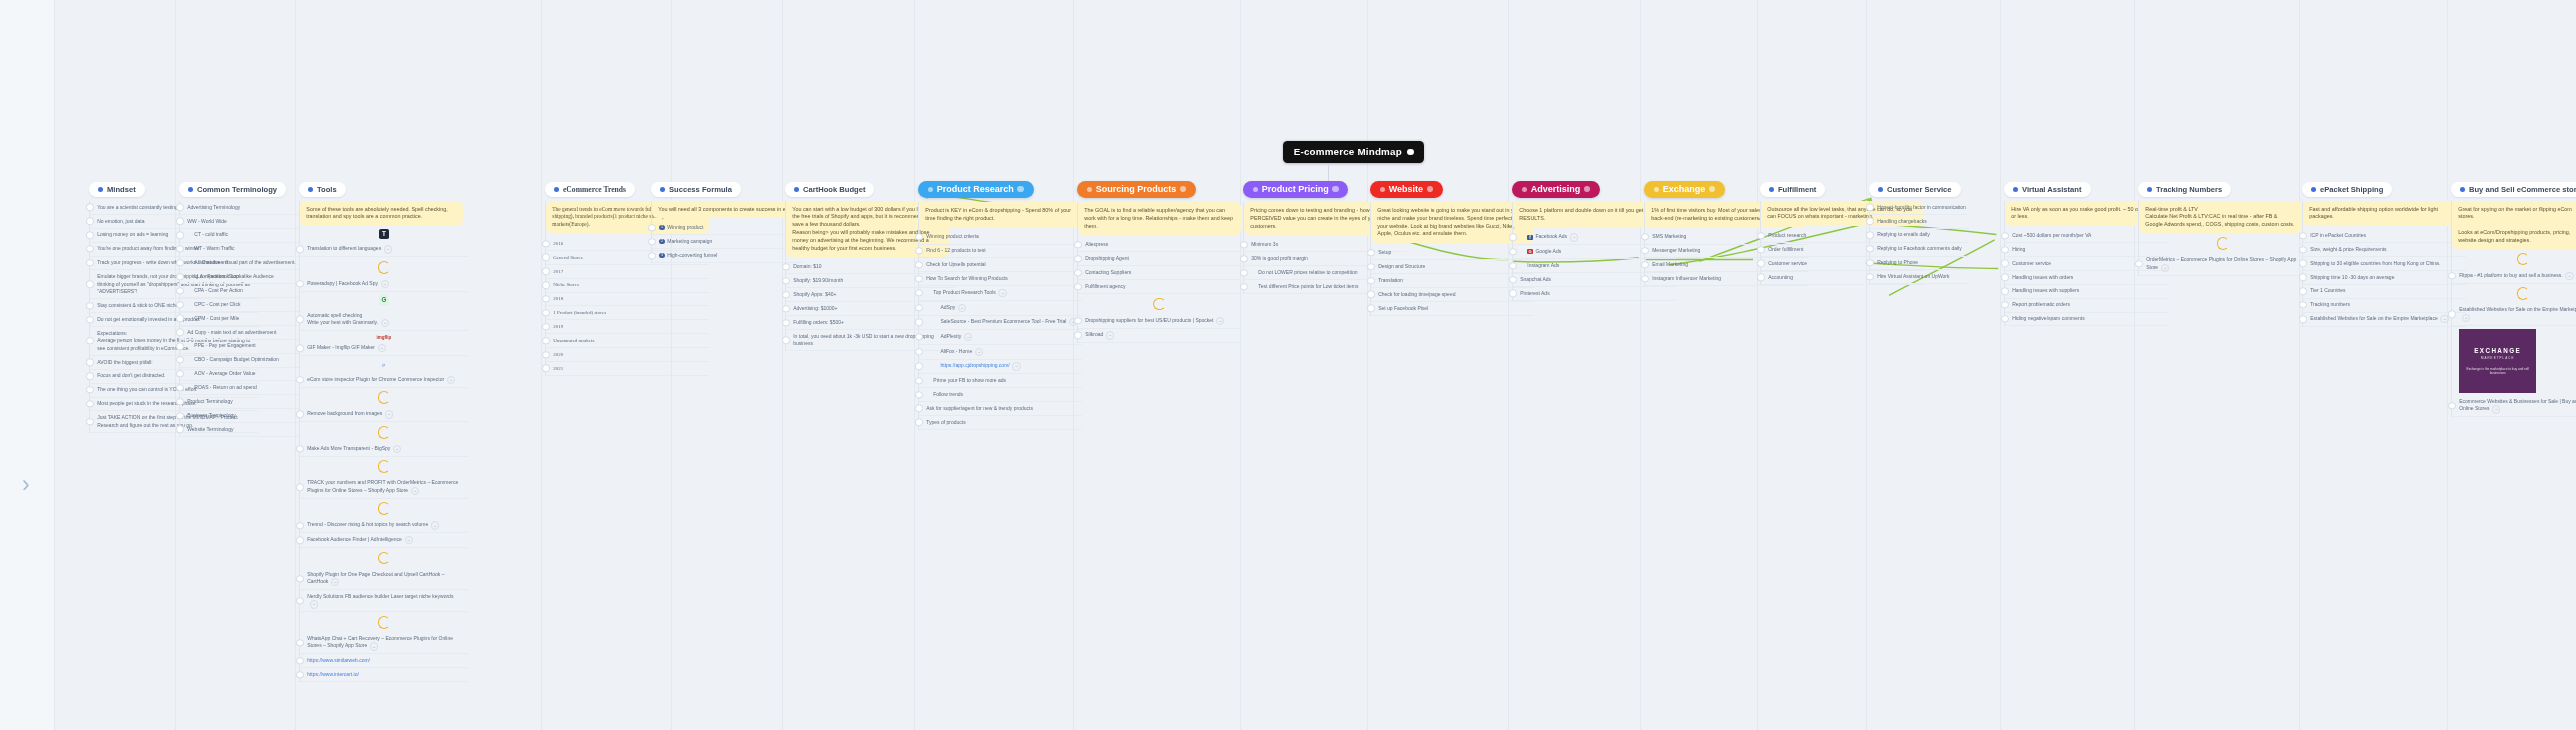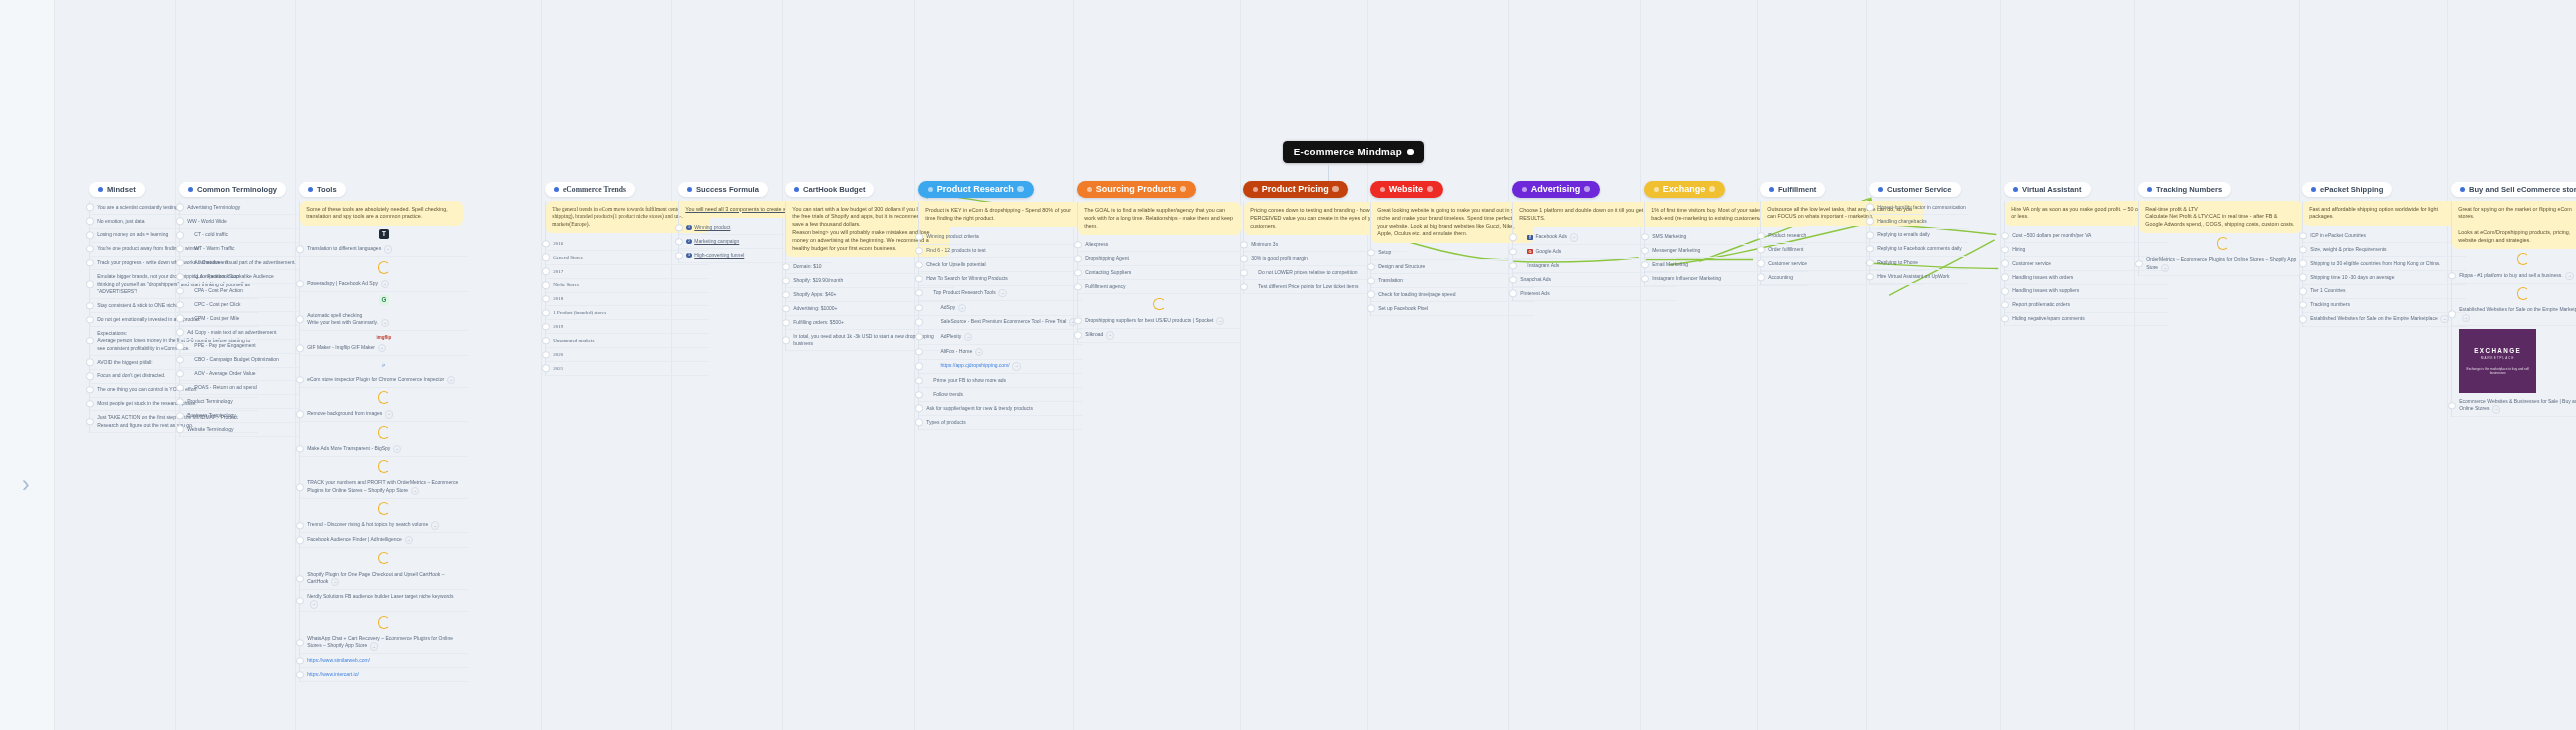--- a/index.html
+++ b/index.html
@@ -198,21 +198,21 @@
           <div class="item"><span class="knob"></span><span style="white-space: pre-line;">General Stores</span></div>
           <div class="item"><span class="knob"></span><span style="white-space: pre-line;">2017</span></div>
           <div class="item"><span class="knob"></span><span style="white-space: pre-line;">Niche Stores</span></div>
           <div class="item"><span class="knob"></span><span style="white-space: pre-line;">2018</span></div>
           <div class="item"><span class="knob"></span><span style="white-space: pre-line;">1 Product (branded) stores</span></div>
           <div class="item"><span class="knob"></span><span style="white-space: pre-line;">2019</span></div>
           <div class="item"><span class="knob"></span><span style="white-space: pre-line;">Unsaturated markets</span></div>
           <div class="item"><span class="knob"></span><span style="white-space: pre-line;">2020</span></div>
           <div class="item"><span class="knob"></span><span style="white-space: pre-line;">2021</span></div>
         </div></div>
-      <div class="col" style="left: 678px; text-decoration: underline;"><div class="col-head plain">
+      <div class="col" style="left: 651px;"><div class="col-head plain">
           <span class="bullet"></span>
           <span>Success Formula</span>
         </div><div class="col-body">
           <div class="note" style="white-space: pre-line;">You will need all 3 components to create success in ecom.</div>
           <div class="item"><span class="knob"></span><span class="numdot">1</span><span style="white-space: pre-line;">Winning product</span></div>
           <div class="item"><span class="knob"></span><span class="numdot">2</span><span style="white-space: pre-line;">Marketing campaign</span></div>
           <div class="item"><span class="knob"></span><span class="numdot">3</span><span style="white-space: pre-line;">High-converting funnel</span></div>
         </div></div>
       <div class="col" style="left: 785px;"><div class="col-head plain">
           <span class="bullet"></span>
@@ -255,21 +255,21 @@
         </div><div class="col-body">
           <div class="note" style="white-space: pre-line;">The GOAL is to find a reliable supplier/agency that you can work with for a long time. Relationships - make them and keep them.</div>
           <div class="item"><span class="knob"></span><span style="white-space: pre-line;">Aliexpress</span></div>
           <div class="item"><span class="knob"></span><span style="white-space: pre-line;">Dropshipping Agent</span></div>
           <div class="item"><span class="knob"></span><span style="white-space: pre-line;">Contacting Suppliers</span></div>
           <div class="item"><span class="knob"></span><span style="white-space: pre-line;">Fulfillment agency</span></div>
           <div class="thumb"></div>
           <div class="item"><span class="knob"></span><span style="white-space: pre-line;">Dropshipping suppliers for best US/EU products | Spocket</span><span class="arrowbtn">→</span></div>
           <div class="item"><span class="knob"></span><span style="white-space: pre-line;">Silkroad</span><span class="arrowbtn">→</span></div>
         </div></div>
-      <div class="col" style="left: 1243px;"><div class="col-head pill" style="background: #c2410c;">
+      <div class="col" style="left: 1243px;"><div class="col-head pill" style="background: #8b5cf6;">
           <span class="bullet"></span>
           <span>Product Pricing</span>
           <span class="tail"></span>
         </div><div class="col-body">
           <div class="note" style="white-space: pre-line;">Pricing comes down to testing and branding - how much of PERCEIVED value you can create in the eyes of your customers.</div>
           <div class="item"><span class="knob"></span><span style="white-space: pre-line;">Minimum 3x</span></div>
           <div class="item"><span class="knob"></span><span style="white-space: pre-line;">30% is good profit margin</span></div>
           <div class="item lvl2"><span class="knob"></span><span style="white-space: pre-line;">Do not LOWER prices relative to competition</span></div>
           <div class="item lvl2"><span class="knob"></span><span style="white-space: pre-line;">Test different Price points for Low ticket items</span></div>
         </div></div>
@@ -278,21 +278,21 @@
           <span>Website</span>
           <span class="tail"></span>
         </div><div class="col-body">
           <div class="note" style="white-space: pre-line;">Great looking website is going to make you stand out in your niche and make your brand timeless. Spend time perfecting your website. Look at big brand websites like Gucci, Nike, Apple, Oculus etc. and emulate them.</div>
           <div class="item"><span class="knob"></span><span style="white-space: pre-line;">Setup</span></div>
           <div class="item"><span class="knob"></span><span style="white-space: pre-line;">Design and Structure</span></div>
           <div class="item"><span class="knob"></span><span style="white-space: pre-line;">Translation</span></div>
           <div class="item"><span class="knob"></span><span style="white-space: pre-line;">Check for loading time/page speed</span></div>
           <div class="item"><span class="knob"></span><span style="white-space: pre-line;">Set up Facebook Pixel</span></div>
         </div></div>
-      <div class="col" style="left: 1512px;"><div class="col-head pill" style="background: #6d28d9;">
+      <div class="col" style="left: 1512px;"><div class="col-head pill" style="background: #be185d;">
           <span class="bullet"></span>
           <span>Advertising</span>
           <span class="tail"></span>
         </div><div class="col-body">
           <div class="note" style="white-space: pre-line;">Choose 1 platform and double down on it till you get RESULTS.</div>
           <div class="item lvl2"><span class="knob"></span><span class="fbicon">f</span><span style="white-space: pre-line;">Facebook Ads</span><span class="arrowbtn">→</span></div>
           <div class="item lvl2"><span class="knob"></span><span class="gicon">G</span><span style="white-space: pre-line;">Google Ads</span></div>
           <div class="item lvl2"><span class="knob"></span><span style="white-space: pre-line;">Instagram Ads</span></div>
           <div class="item"><span class="knob"></span><span style="white-space: pre-line;">Snapchat Ads</span></div>
           <div class="item"><span class="knob"></span><span style="white-space: pre-line;">Pinterest Ads</span></div>

